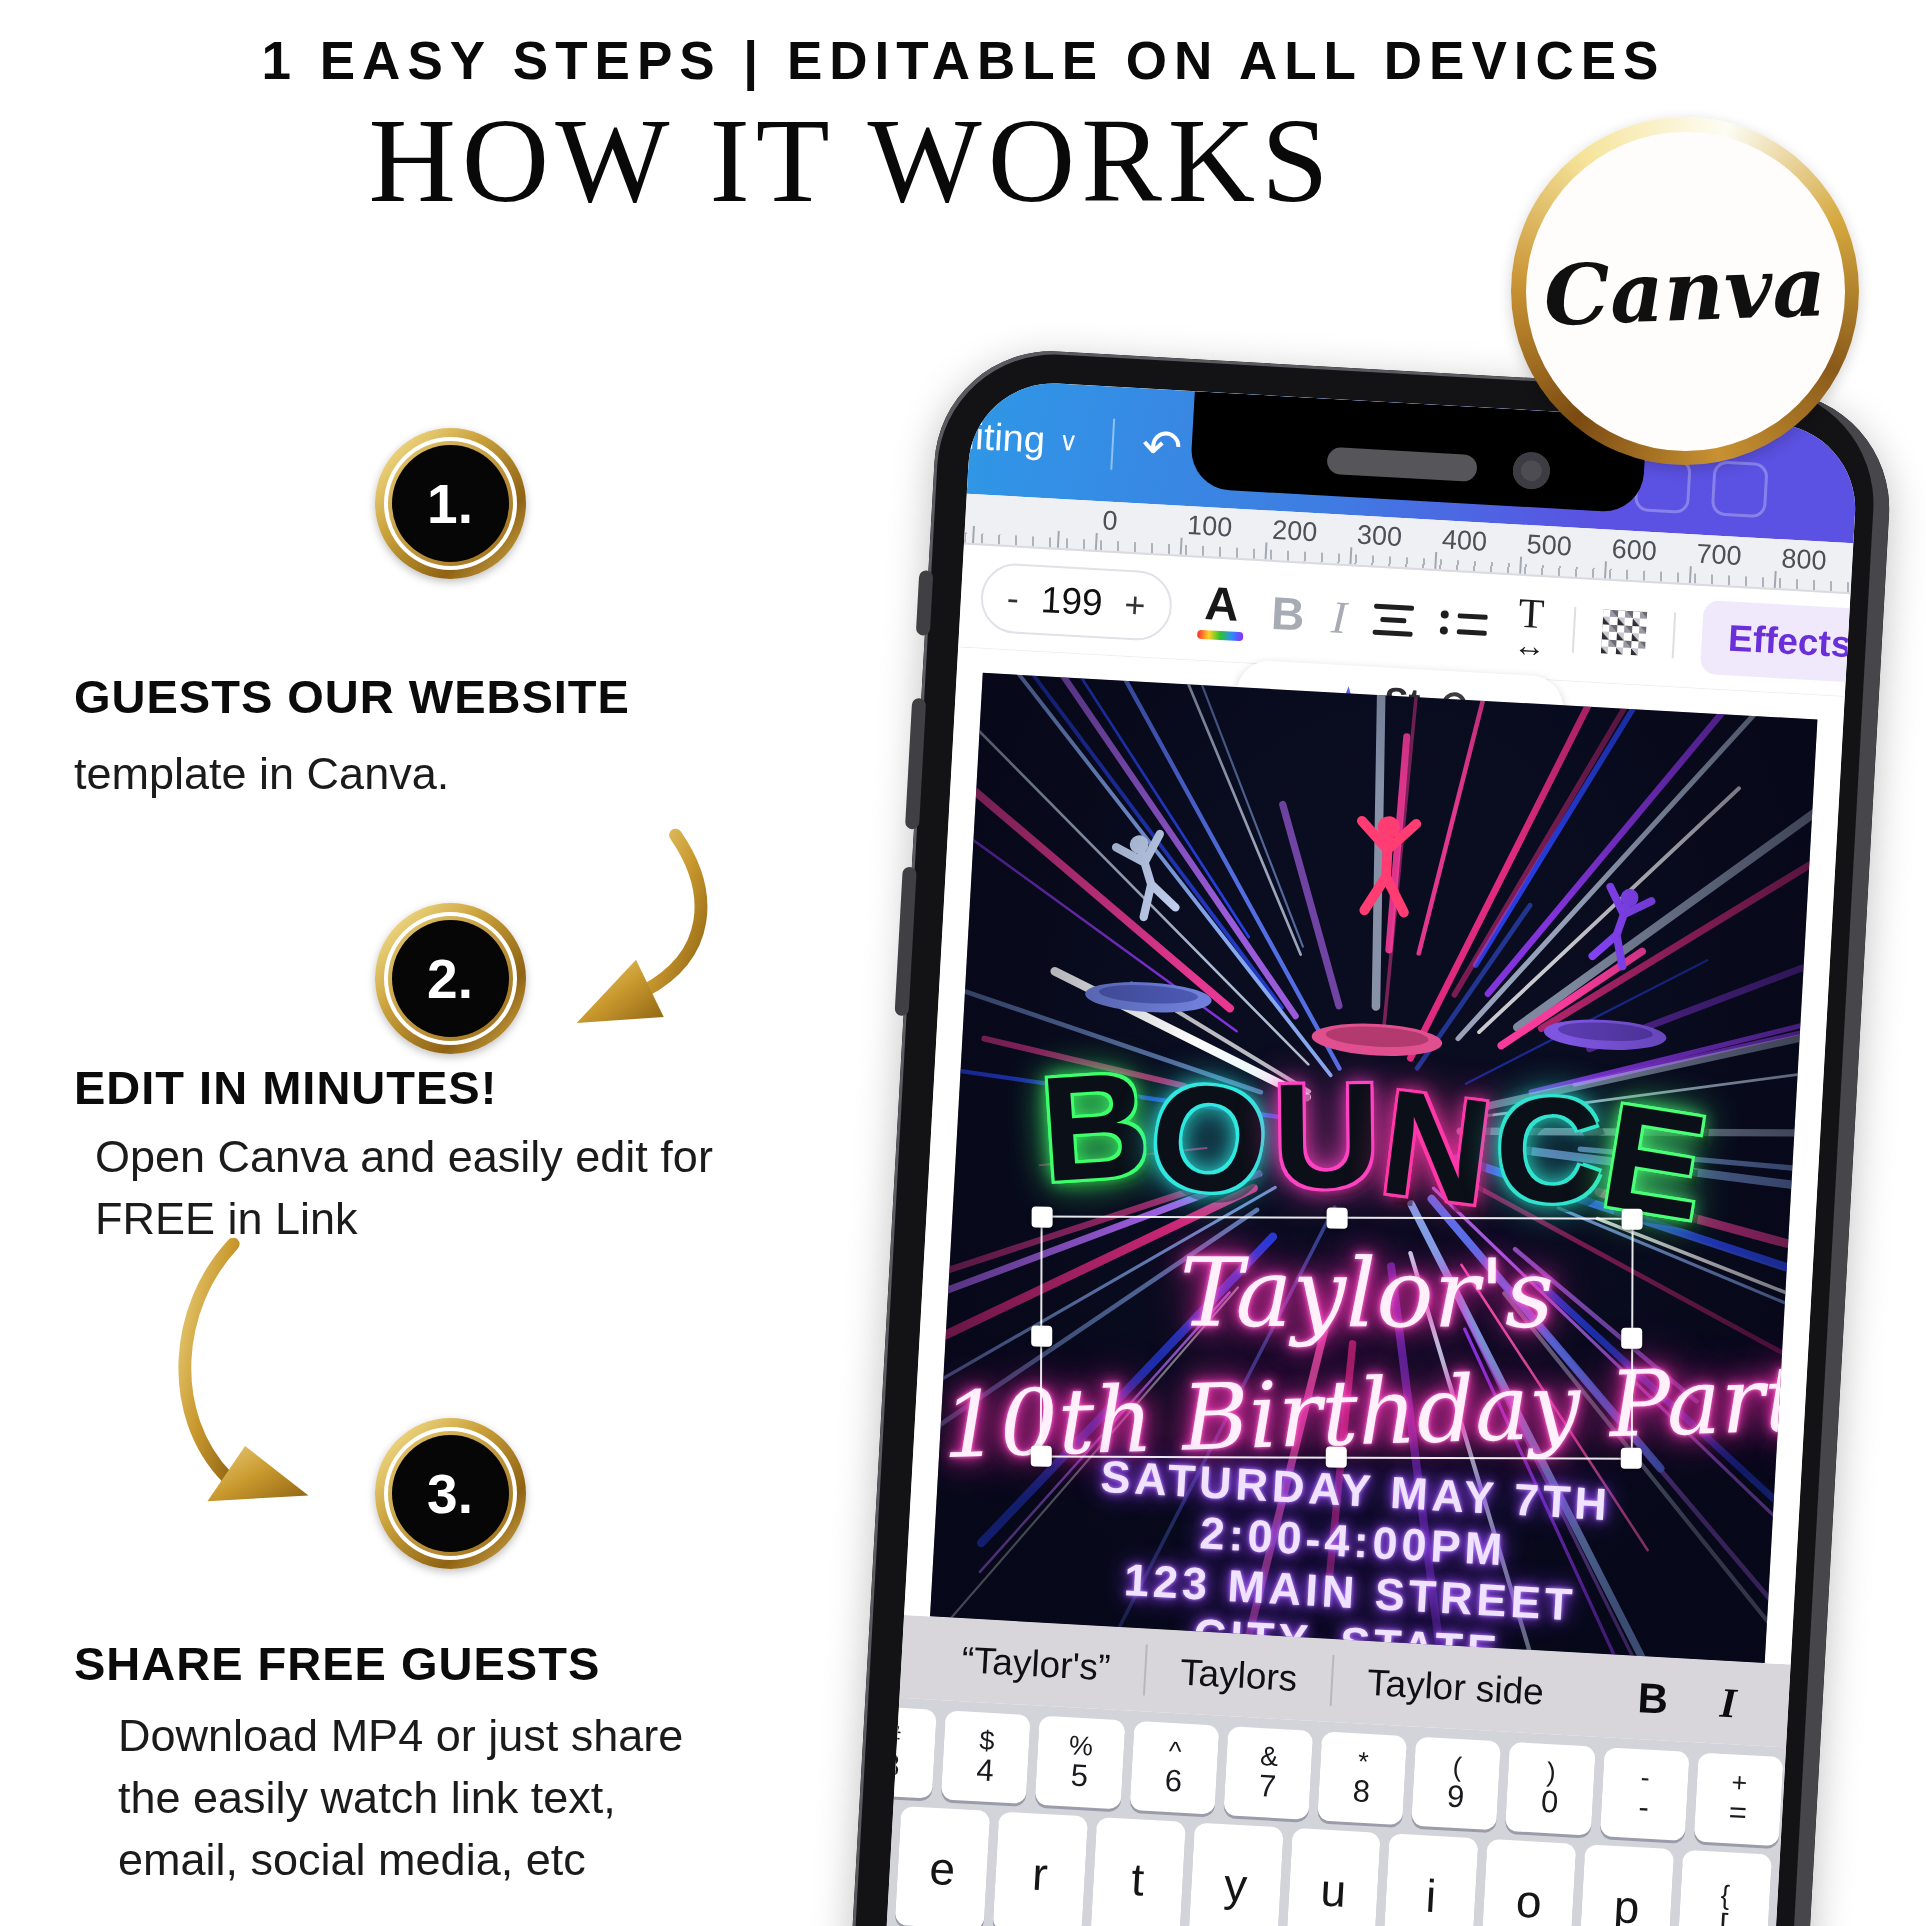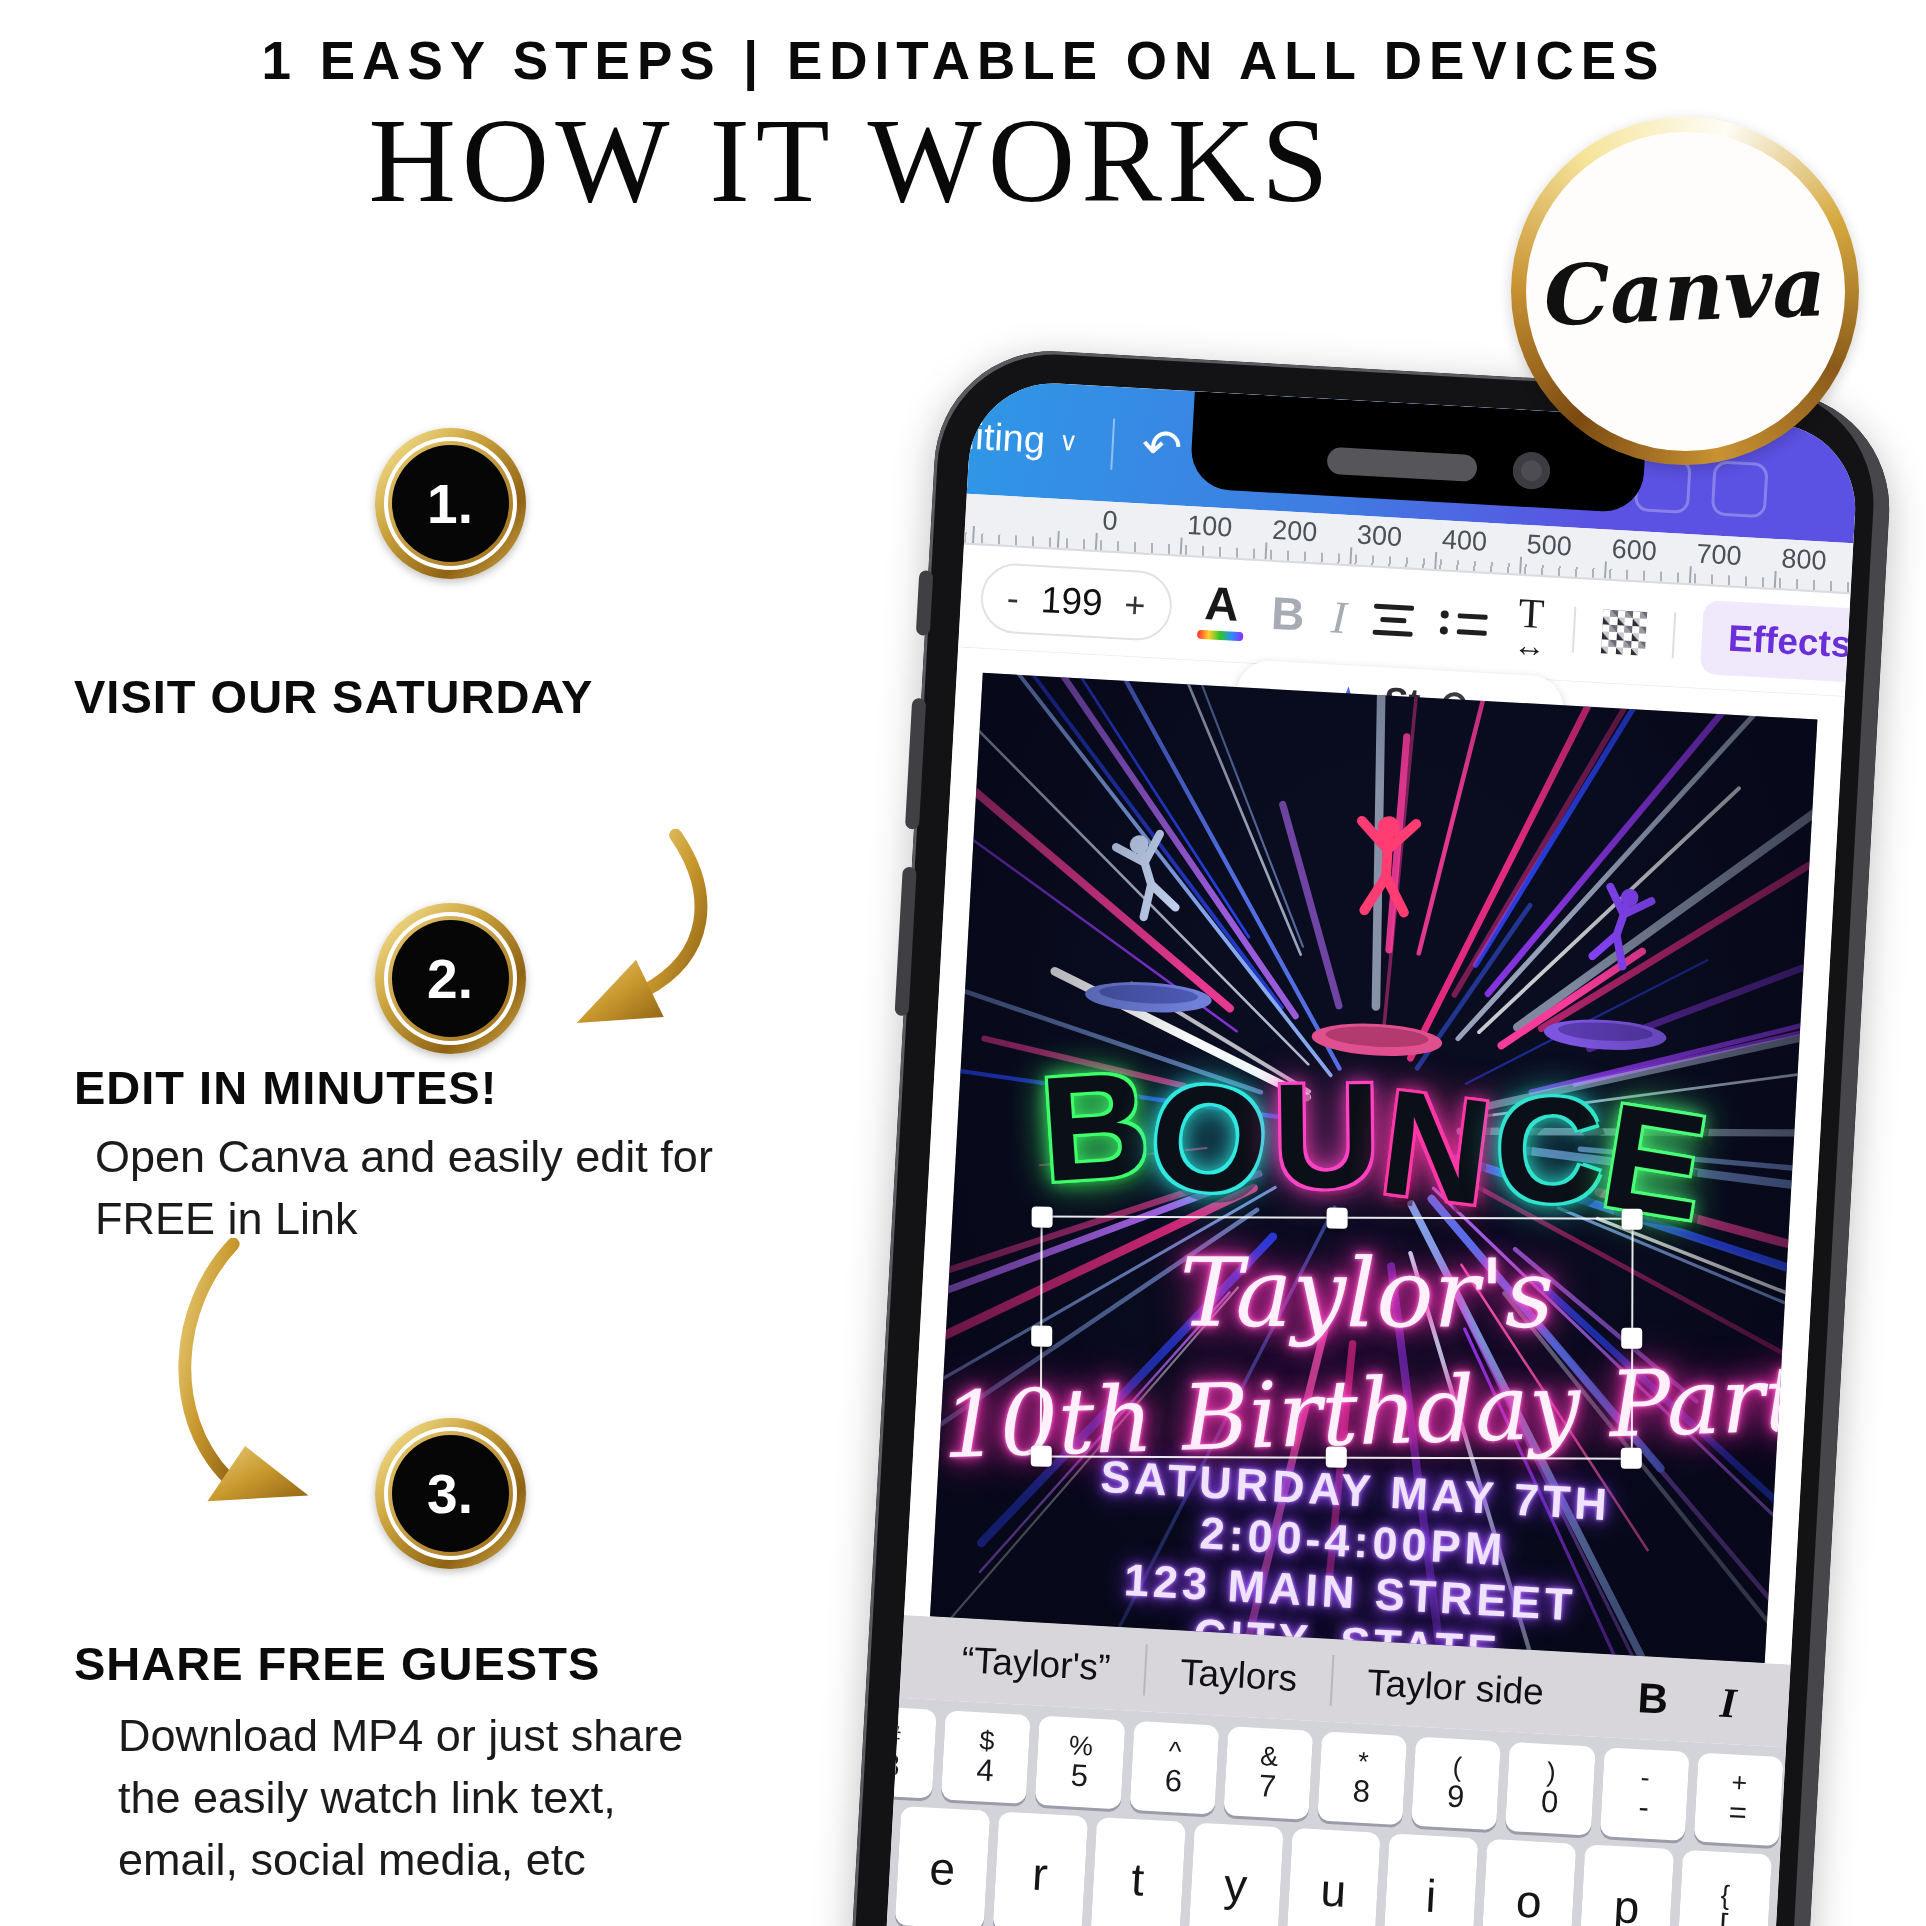--- a/index.html
+++ b/index.html
@@ -186,22 +186,23 @@
   </div>
 </div>
 
 <div class="step-block" style="top:428px;">
   <div class="num-badge"><div class="g2">
         <div class="g3">
     <div class="num-core">1.</div>
   </div>
       </div></div>
 </div>
-<div class="s-title" style="left:74px; top:673px;">VISIT OUR SATURDAY</div>
+<div class="s-title" style="left:74px; top:673px;">GUESTS OUR WEBSITE</div>
 <div class="s-body" style="left:74px; top:743px;">
+  <div>template in Canva.</div>
 </div>
 
 <svg class="garrow" style="left:549px; top:827px;" width="178" height="208" viewBox="0 0 180 210">
   <defs>
       <linearGradient id="goldA" x1="0" y1="0" x2="1" y2="1">
     <stop offset="0" stop-color="#e9cf7c"></stop>
         <stop offset="0.5" stop-color="#c9992e"></stop>
         <stop offset="1" stop-color="#8f6313"></stop>
   </linearGradient>
     </defs>

